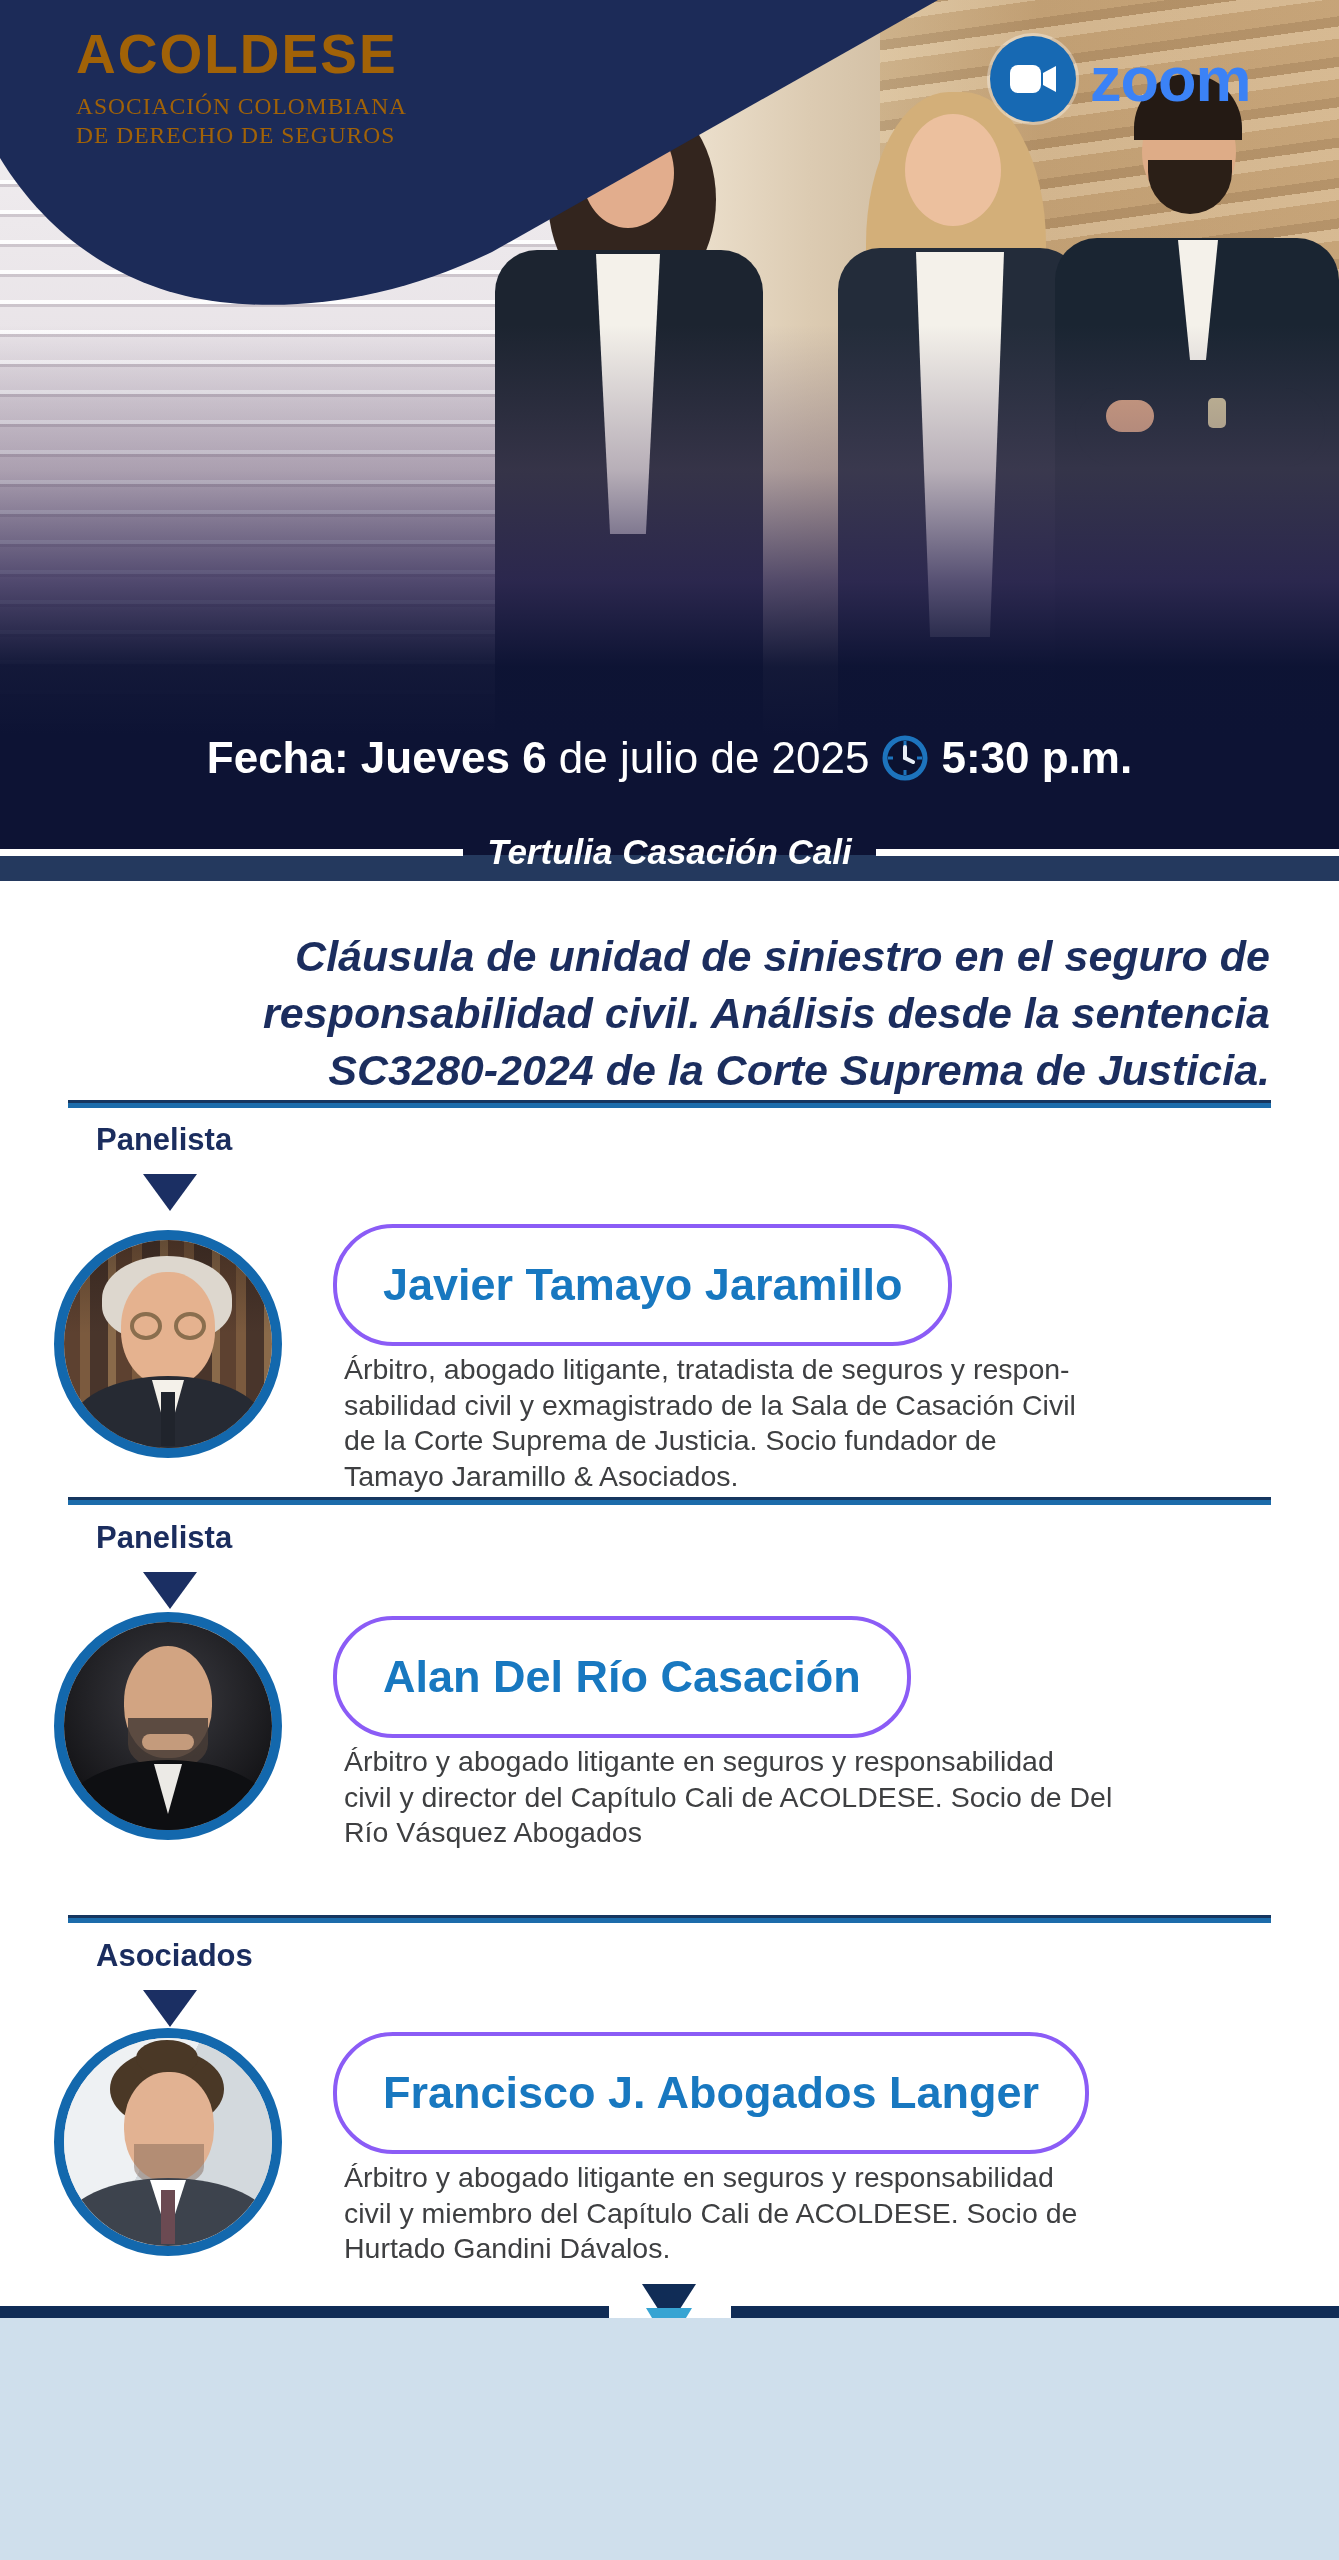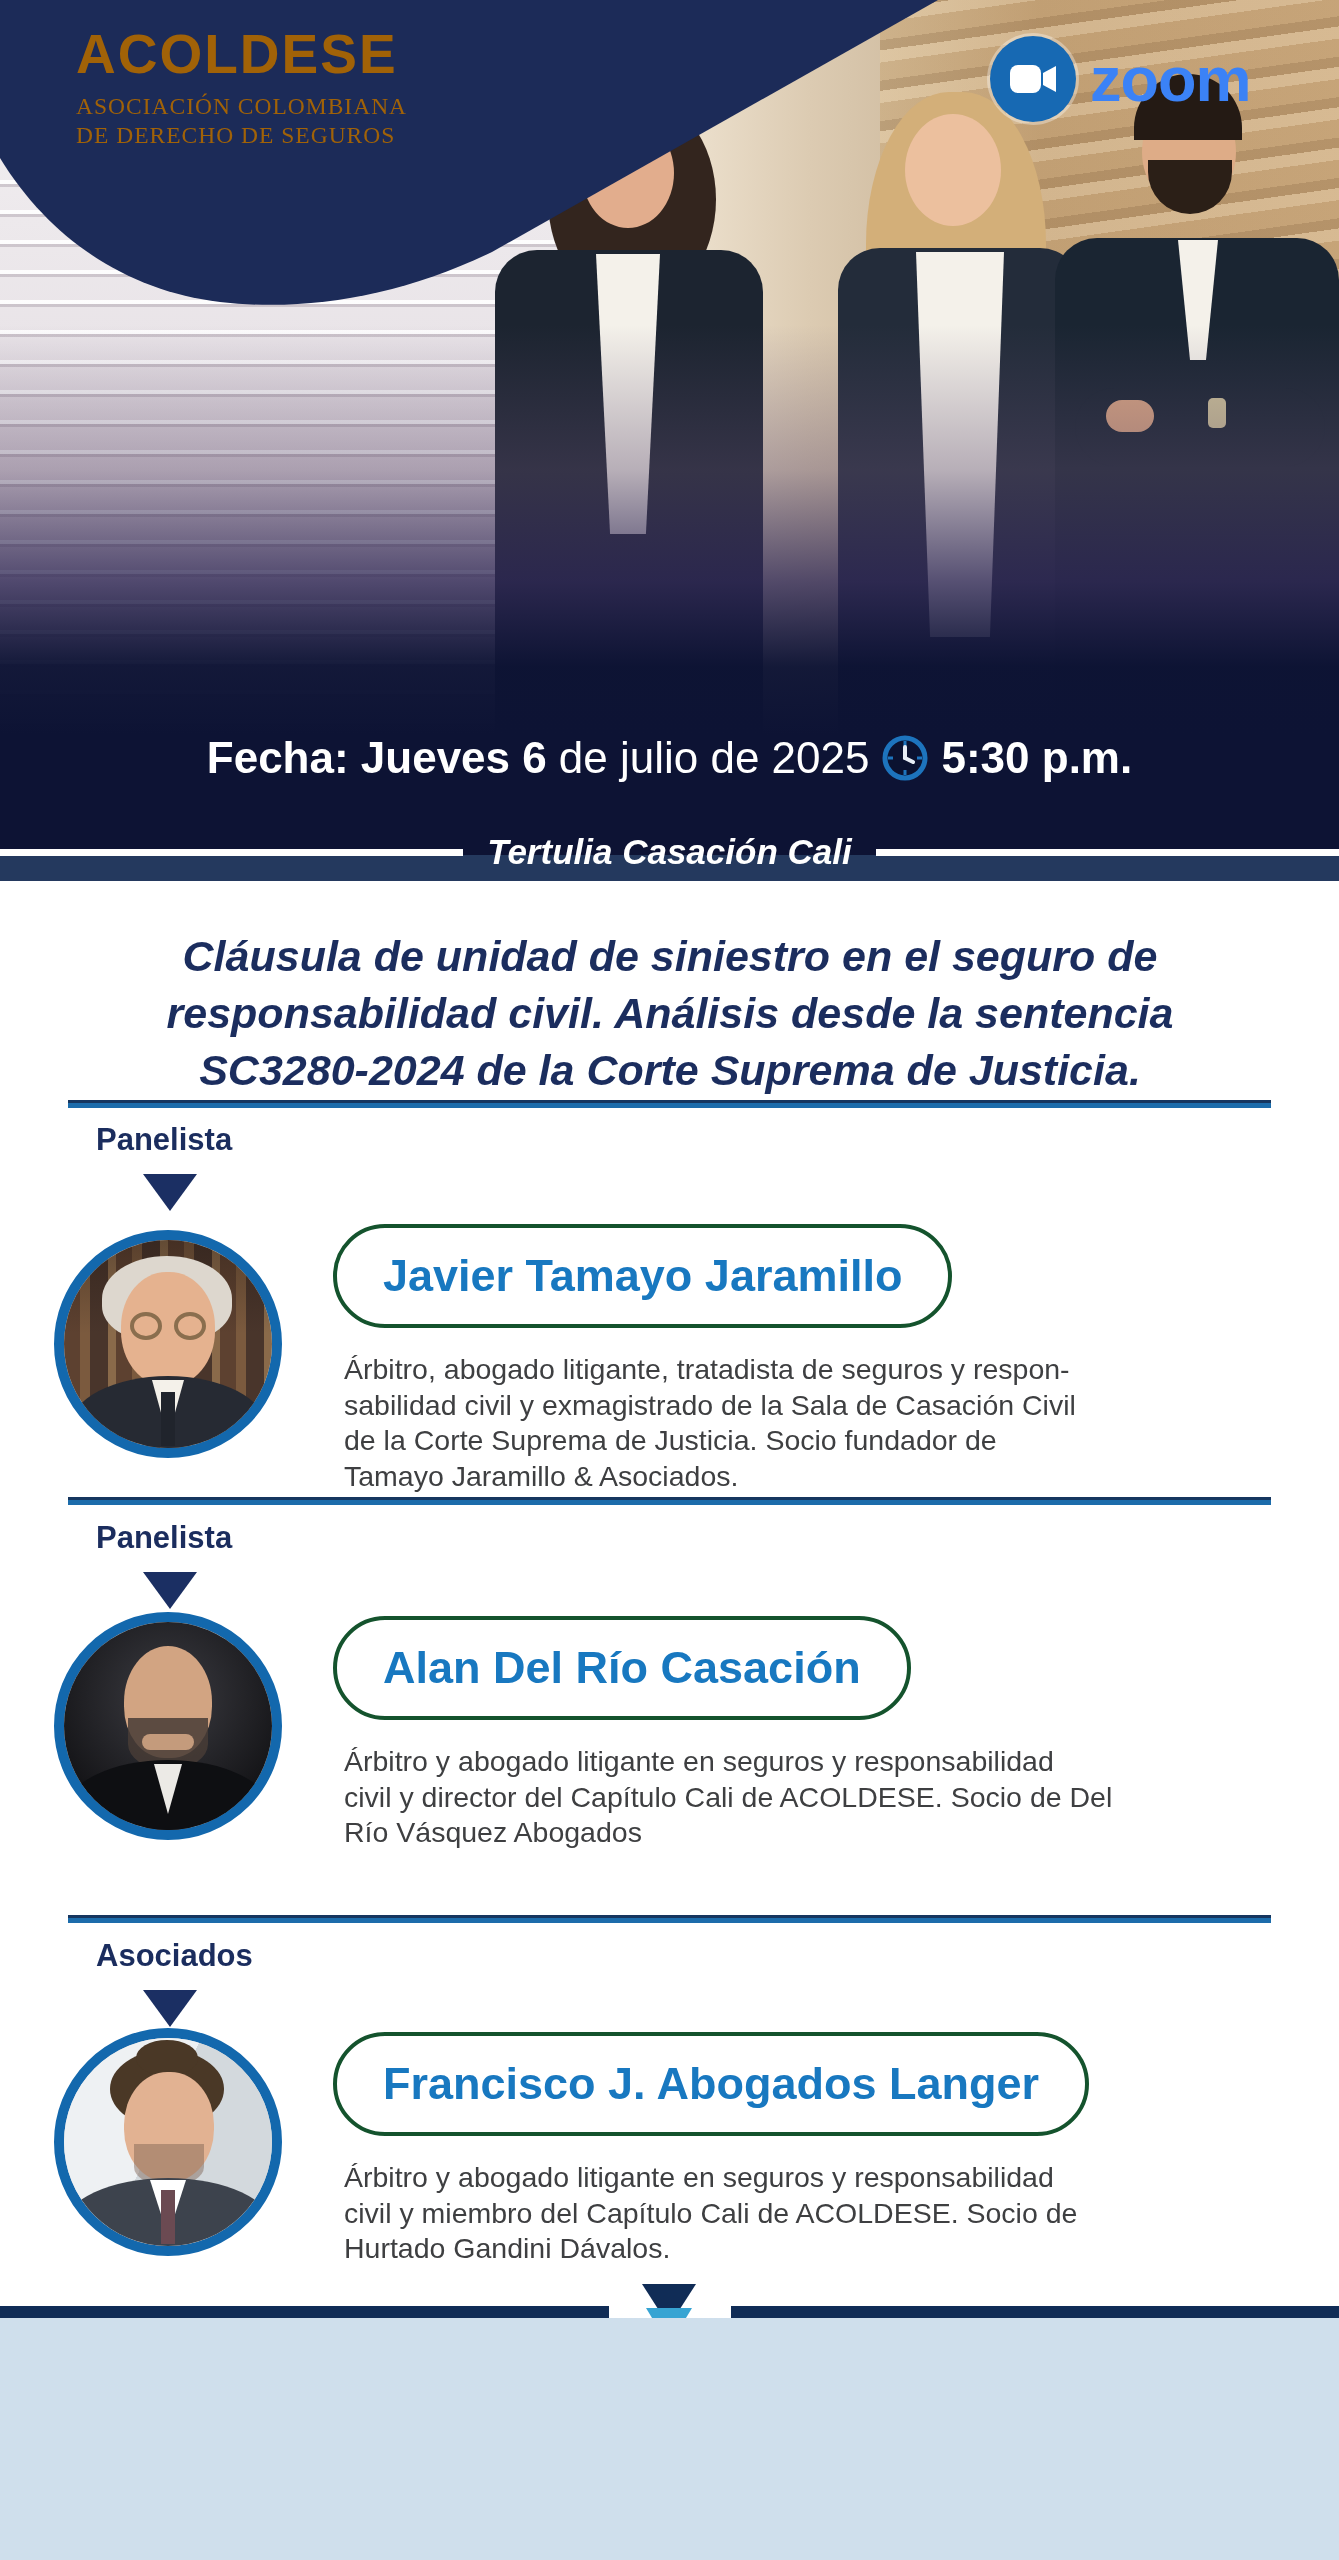--- a/index.html
+++ b/index.html
@@ -49,31 +49,31 @@
   .b{font-weight:bold;}
 
   
   .tertulia{position:absolute;top:826px;left:0;right:0;height:52px;z-index:7;
      display:flex;align-items:center;gap:24px;}
   .t-line{flex:1;height:7px;background:#fff;}
   .t-text{font-size:35px;font-weight:bold;font-style:italic;color:#fff;white-space:nowrap;}
   .band{position:absolute;top:855px;left:0;width:100%;height:26px;background:#24395e;}
 
   
-  .event-title{position:absolute;top:928px;left:70px;width:1200px;text-align:center;
+  .event-title{position:absolute;top:928px;left:70px;width:1200px;text-align:right;
      font-size:43px;font-weight:bold;font-style:italic;color:#1b2d5e;line-height:1.33;white-space:pre-line;}
   .divider{position:absolute;left:68px;width:1203px;height:8px;
      background:linear-gradient(180deg,#16365f 0%,#16365f 38%,#1c6cab 38%,#1c6cab 100%);}
   .role{position:absolute;left:96px;font-size:31px;font-weight:bold;color:#1b2d5e;}
   .role-arrow{position:absolute;left:143px;width:0;height:0;
      border-left:27px solid transparent;border-right:27px solid transparent;border-top:37px solid #1b2f63;}
   .avatar{position:absolute;left:54px;width:208px;height:208px;border:10px solid #1368ad;
      border-radius:50%;overflow:hidden;background:#ddd;}
-  .pill{position:absolute;left:333px;height:104px;display:inline-flex;align-items:center;
-     padding:0 46px;border:4px solid #14532d;border-radius:60px;background:#fff;box-sizing:border-box;}
+  .pill{position:absolute;left:333px;height:122px;display:inline-flex;align-items:center;
+     padding:0 46px;border:4px solid #8b5cf6;border-radius:60px;background:#fff;box-sizing:border-box;}
   .pill-name{font-size:45px;font-weight:bold;color:#1878c0;white-space:nowrap;}
   .bio{position:absolute;left:344px;width:950px;font-size:28.5px;color:#3e3f41;
      line-height:1.25;white-space:pre-line;}
 
   
   .av{position:absolute;}
 
   
   .bar-left{position:absolute;top:2306px;left:0;width:609px;height:12px;background:#102c56;}
   .bar-right{position:absolute;top:2306px;left:731px;width:608px;height:12px;background:#102c56;}

